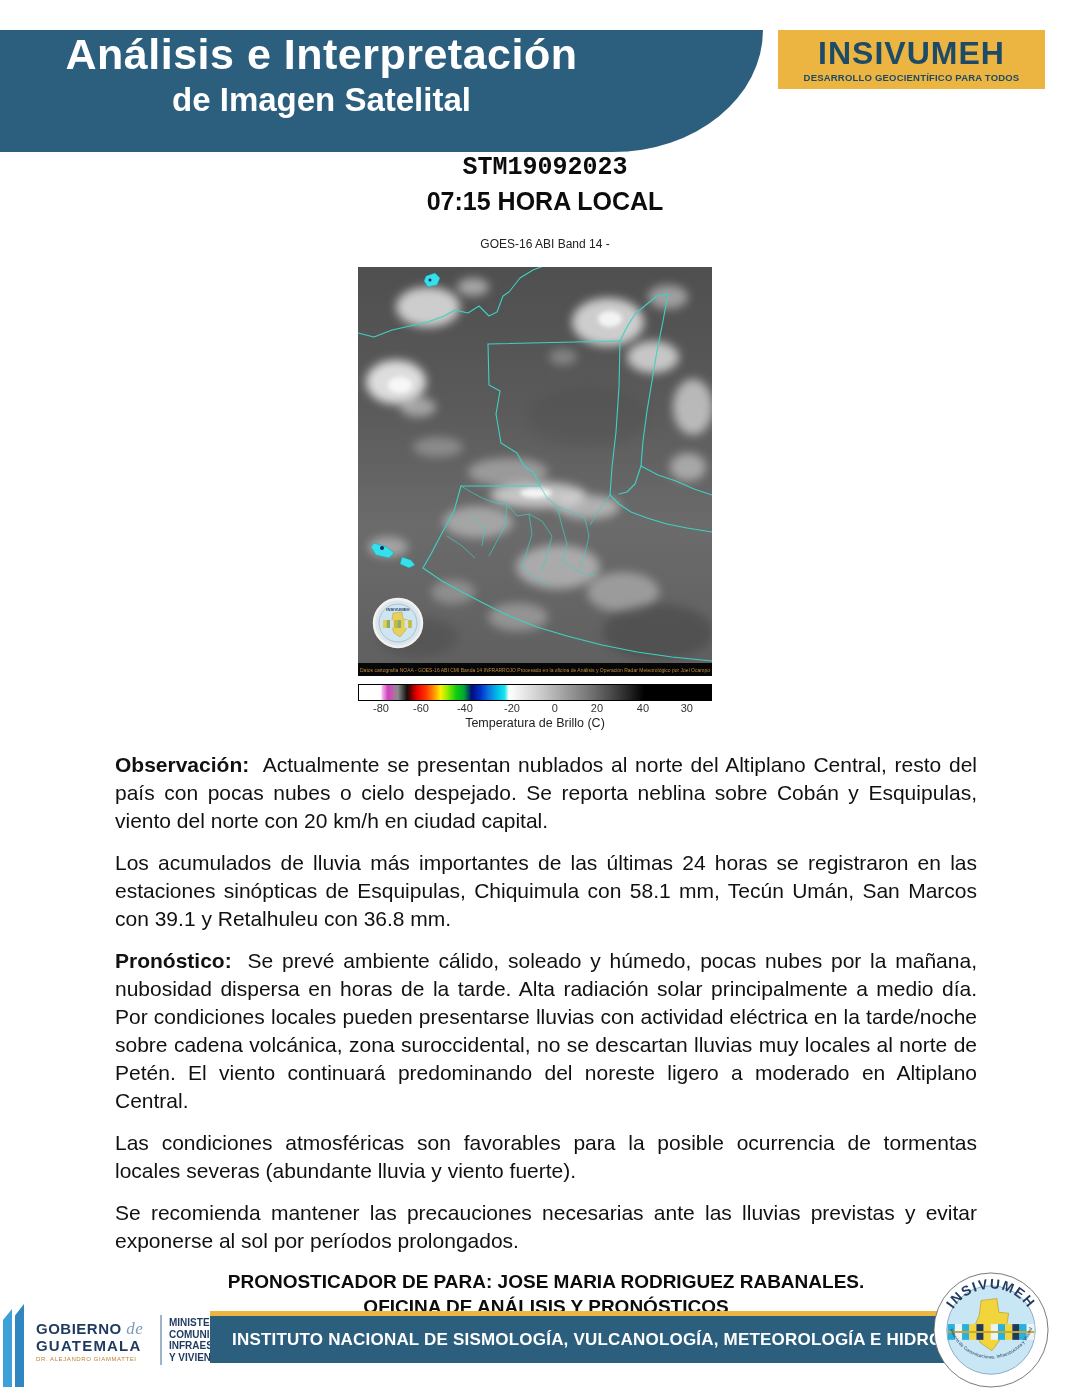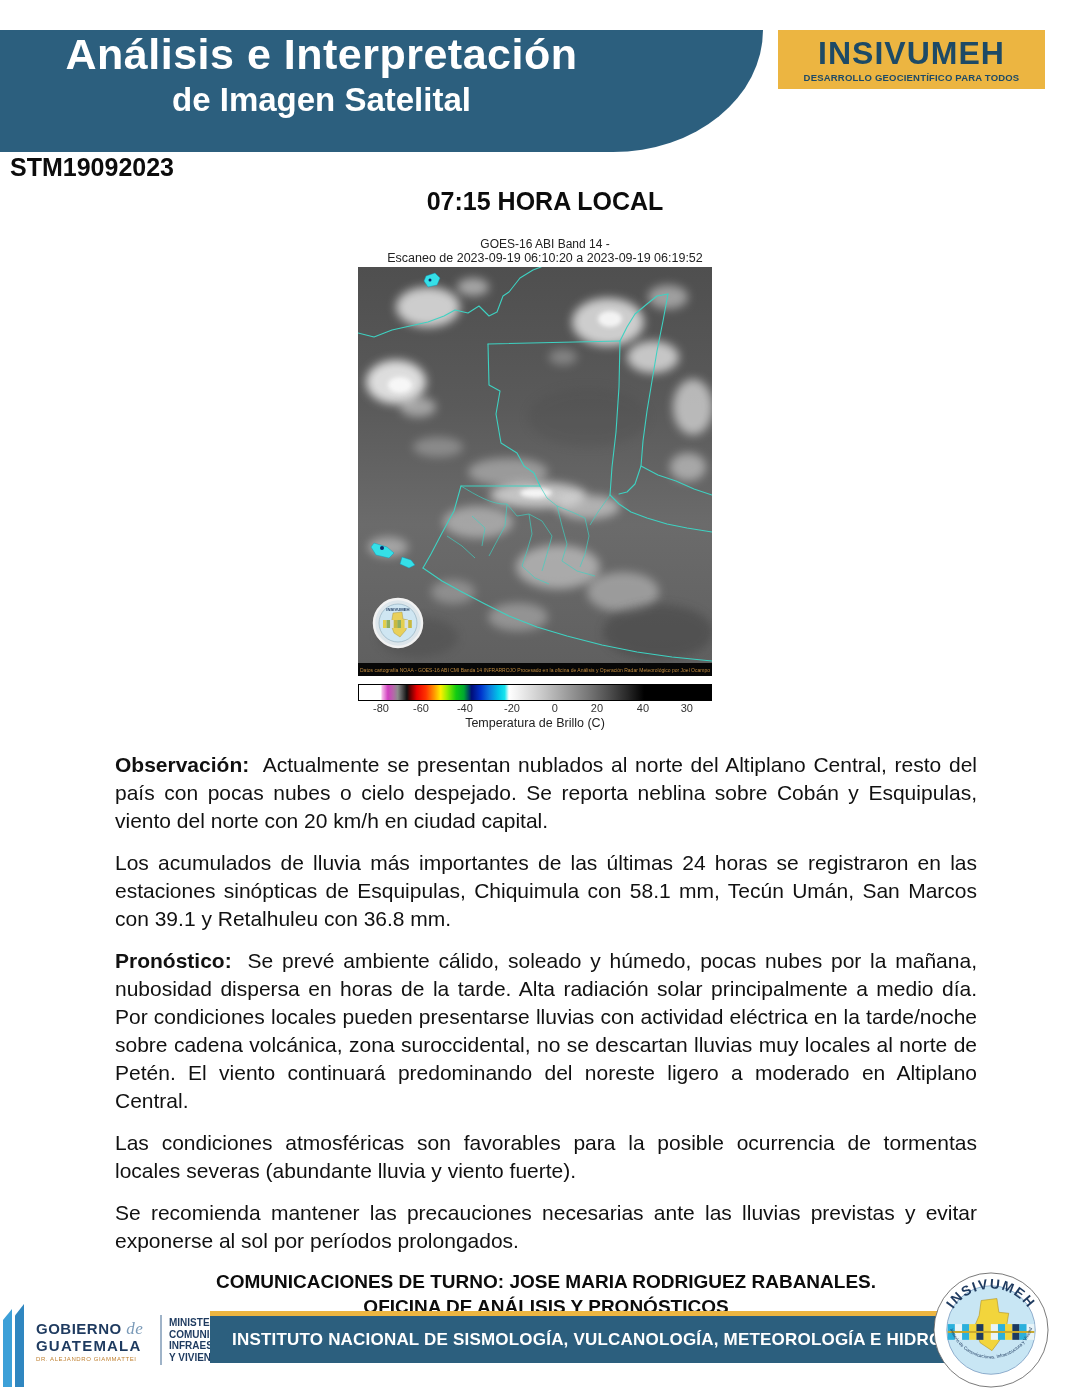--- a/index.html
+++ b/index.html
@@ -10,22 +10,22 @@
   
   .banner { position:absolute; left:0; top:30px; width:763px; height:122px; background:#2c5f7e;
             border-bottom-right-radius:150px 122px; color:#fff; text-align:center; padding-right:120px; }
   .banner-t1 { font-size:43px; font-weight:bold; letter-spacing:0.5px; }
   .banner-t2 { margin-top:2px; font-size:33px; font-weight:bold; }
   .brand { position:absolute; left:778px; top:30px; width:267px; height:59px; background:#ecb541;
            display:flex; flex-direction:column; align-items:center; justify-content:center; }
   .brand-name { font-size:32px; font-weight:bold; color:#1d4a66; letter-spacing:1px; line-height:1; }
   .brand-tag  { font-size:9.5px; font-weight:bold; color:#1d4a66; letter-spacing:0.2px; margin-top:3px; }
 
-  .code { position:absolute; left:10px; top:153px; width:1070px; text-align:left;
-          font-size:25px; font-weight:bold; color:#0c0c0c; }
+  .code { position:absolute; left:10px; top:153px; width:1070px; text-align:center;
+          font-size:25px; font-weight:bold; color:#0c0c0c;font-family:Liberation Mono, monospace; }
   .time { position:absolute; left:10px; top:187px; width:1070px; text-align:center;
           font-size:25px; font-weight:bold; color:#0c0c0c; }
 
   
   .cap1 { position:absolute; left:10px; top:237px; width:1070px; text-align:center; font-size:12px; color:#222; }
   .cap2 { position:absolute; left:10px; top:251px; width:1070px; text-align:center; font-size:12.5px; color:#222; }
   .sat  { position:absolute; left:358px; top:267px; width:354px; height:409px; display:block; }
 
   .colorbar { position:absolute; left:358px; top:684px; width:354px; }
   .cb-bar { height:17px; border:1px solid #000;
@@ -77,21 +77,20 @@
   </div>
   <div class="brand">
     <div class="brand-name">INSIVUMEH</div>
     <div class="brand-tag">DESARROLLO GEOCIENTÍFICO PARA TODOS</div>
   </div>
 
   <div class="code">STM19092023</div>
   <div class="time">07:15 HORA LOCAL</div>
 
   <div class="cap1">GOES-16 ABI Band 14 -</div>
-  <div class="cap2">Escaneo de 2023-09-19 06:10:20 a 2023-09-19 06:19:52</div>
 
   <svg class="sat" viewBox="0 0 354 409" xmlns="http://www.w3.org/2000/svg">
     <defs>
       <filter id="bl" x="-50%" y="-50%" width="200%" height="200%">
           <feGaussianBlur stdDeviation="5"></feGaussianBlur>
         </filter>
       <filter id="bl2" x="-50%" y="-50%" width="200%" height="200%">
           <feGaussianBlur stdDeviation="2"></feGaussianBlur>
         </filter>
       <linearGradient id="bg" x1="0" y1="0" x2="0" y2="1">
@@ -207,21 +206,21 @@
     <div class="cb-label">Temperatura de Brillo (C)</div>
   </div>
 
   <div class="content">
     <p><b>Observación:</b> <span>Actualmente se presentan nublados al norte del Altiplano Central, resto del país con pocas nubes o cielo despejado. Se reporta neblina sobre Cobán y Esquipulas, viento del norte con 20 km/h en ciudad capital.</span></p>
     <p><b></b> <span>Los acumulados de lluvia más importantes de las últimas 24 horas se registraron en las estaciones sinópticas de Esquipulas, Chiquimula con 58.1 mm, Tecún Umán, San Marcos con 39.1 y Retalhuleu con 36.8 mm.</span></p>
     <p><b>Pronóstico:</b> <span>Se prevé ambiente cálido, soleado y húmedo, pocas nubes por la mañana, nubosidad dispersa en horas de la tarde. Alta radiación solar principalmente a medio día. Por condiciones locales pueden presentarse lluvias con actividad eléctrica en la tarde/noche sobre cadena volcánica, zona suroccidental, no se descartan lluvias muy locales al norte de Petén. El viento continuará predominando del noreste ligero a moderado en Altiplano Central.</span></p>
     <p><b></b> <span>Las condiciones atmosféricas son favorables para la posible ocurrencia de tormentas locales severas (abundante lluvia y viento fuerte).</span></p>
     <p><b></b> <span>Se recomienda mantener las precauciones necesarias ante las lluvias previstas y evitar exponerse al sol por períodos prolongados.</span></p>
     <div class="sig">
-      <div>COMUNICACIONES DE TURNO: JOSE MARIA RODRIGUEZ RABANALES.</div>
+      <div>PRONOSTICADOR DE PARA: JOSE MARIA RODRIGUEZ RABANALES.</div>
       <div>OFICINA DE ANÁLISIS Y PRONÓSTICOS</div>
     </div>
   </div>
 
   <div class="gov-bar1"></div>
   <div class="gov-bar2"></div>
   <div class="gov-text">
     <div class="gov-l1"><span>GOBIERNO</span> <span class="gov-de">de</span></div>
     <div class="gov-l2">GUATEMALA</div>
     <div class="gov-sub">DR. ALEJANDRO GIAMMATTEI</div>

